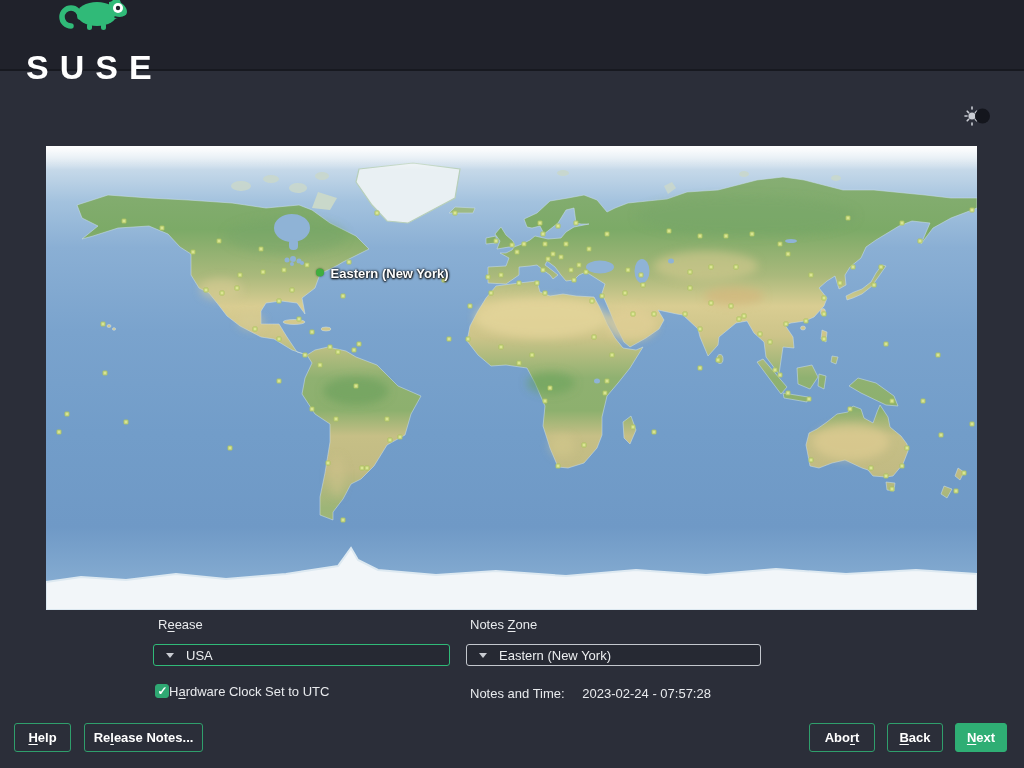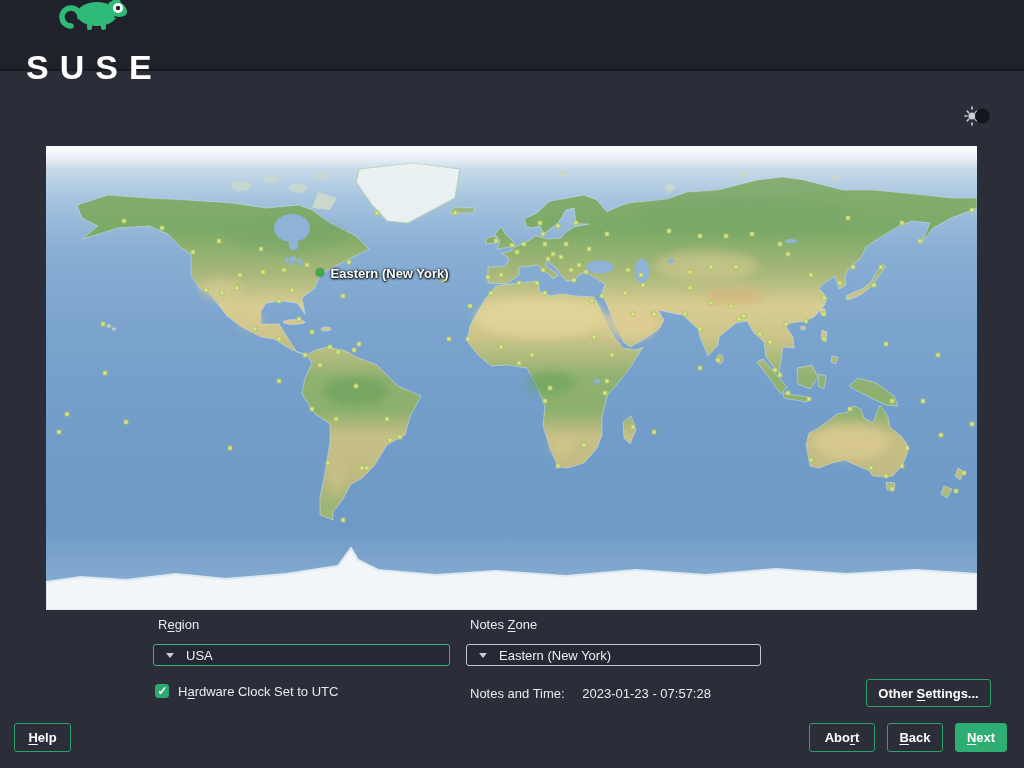--- a/index.html
+++ b/index.html
@@ -34,21 +34,21 @@
   .field-label { position:absolute; color:#e8eaed; font-size:13px; }
   .mn { text-decoration:underline; text-underline-offset:2px; }
   .combo { position:absolute; height:22px; background:#262933; border-radius:3px;
            display:flex; align-items:center; padding-left:12px; gap:12px; cursor:pointer; }
   .combo.green { border:1px solid #30ba78; }
   .combo.gray  { border:1px solid #c3c7cd; }
   .combo .caret { width:0; height:0; border-left:4px solid transparent; border-right:4px solid transparent;
                   border-top:5px solid #c9ccd2; }
   .combo .val { color:#eceef0; font-size:13px; }
 
-  .check-row { position:absolute; left:155px; top:684px; display:flex; gap:9px; cursor:pointer; }
+  .check-row { position:absolute; left:155px; top:684px; display:flex; cursor:pointer; }
   .checkbox { width:14px; height:14px; border-radius:3px; background:#2c2f39; border:1px solid #9aa0a8;
               position:relative; }
   .checkbox.checked { background:#2fa873; border-color:#2fa873; }
   .checkbox.checked::after { content:"✓"; position:absolute; left:1.5px; top:-1.5px; color:#ffffff;
                              font-size:12px; font-weight:bold; }
   .check-label { color:#e8eaed; font-size:13px; }
 
   .date-row { position:absolute; left:470px; top:686px; color:#e8eaed; font-size:13px; }
   .date-row .value { margin-left:14px; }
 
@@ -384,21 +384,21 @@
         <div class="city-dot" style="left: 6.38889%; top: 48.8889%;"></div>
       </div>
 
     <div class="tz-marker" style="left: 29.3889%; top: 27.3333%;">
       <span class="dot" style="background: rgb(63, 174, 63);"></span>
       <span class="lbl">Eastern (New York)</span>
     </div>
   </div>
 
   <div class="field-label" style="left:158px; top:617px;">
-    <span>R</span><span class="mn">e</span><span>gion</span>
+    <span>R</span><span class="mn">e</span><span>ease</span>
   </div>
   <div class="combo green" style="left:153px; top:644px; width:297px;">
     <span class="caret"></span>
     <span class="val">USA</span>
   </div>
 
   <div class="field-label" style="left:470px; top:617px;">
     <span>Notes </span><span class="mn">Z</span><span>one</span>
   </div>
   <div class="combo gray" style="left:466px; top:644px; width:295px;">
@@ -408,29 +408,29 @@
 
   <div class="check-row">
     <span class="checkbox checked"></span>
     <span class="check-label">
       <span>H</span><span class="mn">a</span><span>rdware Clock Set to UTC</span>
     </span>
   </div>
 
   <div class="date-row">
     <span>Notes and Time:</span>
-    <span class="value">2023-01-23 - 07:57:28</span>
-  </div>
-
-  <button class="btn btn-other">
-    <span><span>Other </span><span class="mn">S</span><span>ettings...</span></span>
-  </button>
+    <span class="value">2023-02-24 - 07:57:28</span>
+  </div>
+
 
   <button class="btn btn-help">
     <span><span></span><span class="mn">H</span><span>elp</span></span>
+  </button>
+  <button class="btn btn-release">
+    <span><span>Re</span><span class="mn">l</span><span>ease Notes...</span></span>
   </button>
   <button class="btn btn-abort">
     <span><span>Abo</span><span class="mn">r</span><span>t</span></span>
   </button>
   <button class="btn btn-back">
     <span><span></span><span class="mn">B</span><span>ack</span></span>
   </button>
   <button class="btn primary btn-next">
     <span><span></span><span class="mn">N</span><span>ext</span></span>
   </button>

